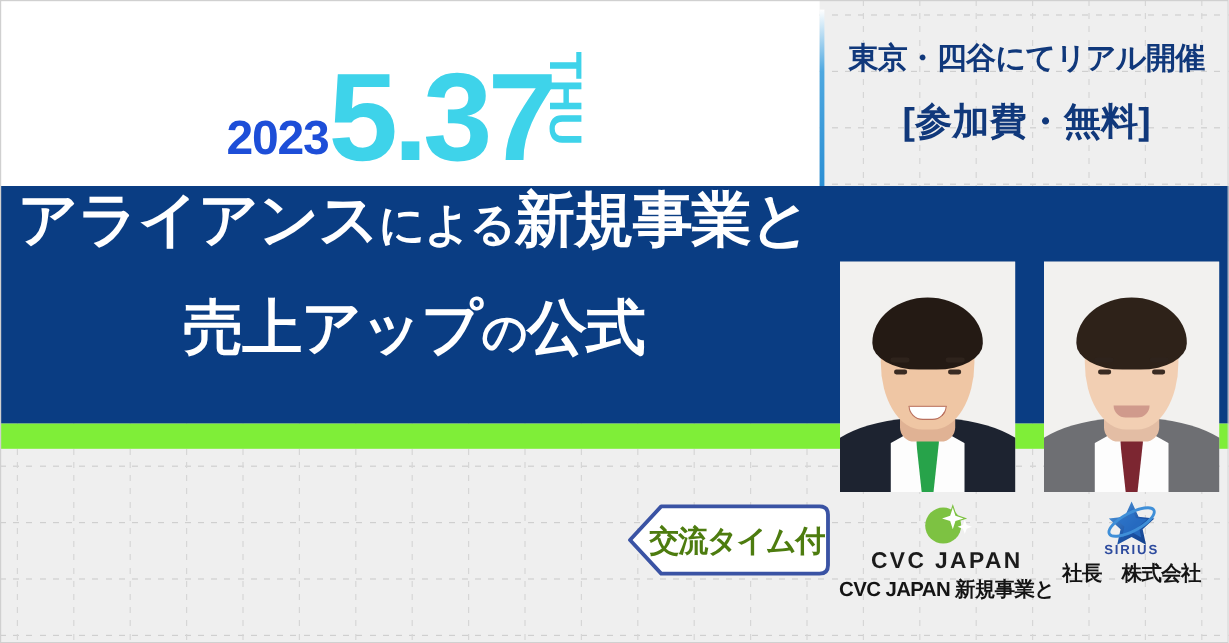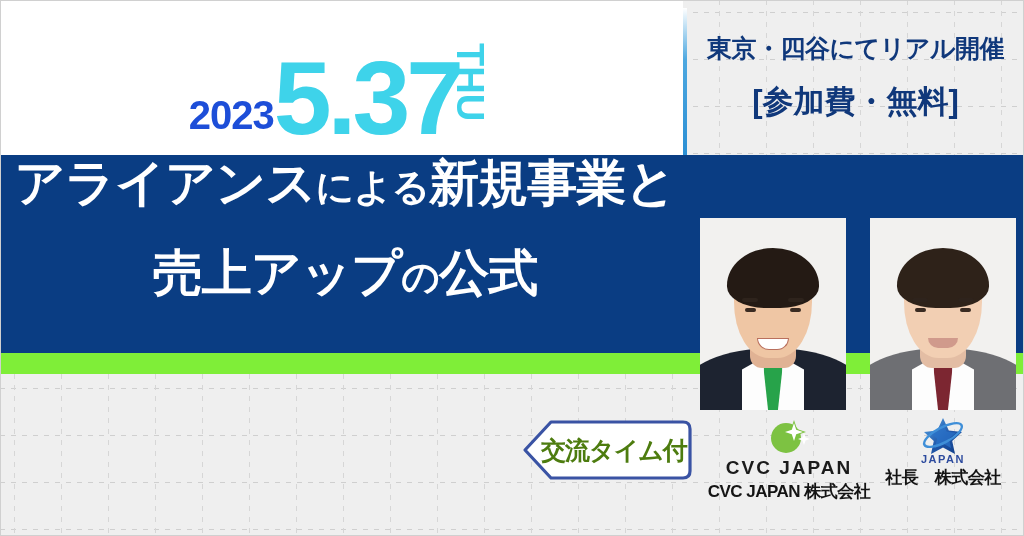--- a/index.html
+++ b/index.html
@@ -485,36 +485,36 @@
   <div class="cred cred-1">
     <div class="logo-box">
       <svg width="44" height="40" viewBox="0 0 44 40">
         <circle cx="19" cy="22" r="15" fill="#7DC242"></circle>
         <path d="M27 4 L30 13 L39 16 L30 19 L27 28 L24 19 L15 16 L24 13 Z" fill="#7DC242"></path>
         <path d="M27 7 L29.2 13.8 L36 16 L29.2 18.2 L27 25 L24.8 18.2 L18 16 L24.8 13.8 Z" fill="#ffffff"></path>
         <path d="M37 17 L38.6 21.4 L43 23 L38.6 24.6 L37 29 L35.4 24.6 L31 23 L35.4 21.4 Z" fill="#ffffff"></path>
       </svg>
     </div>
     <div class="logo-word">CVC JAPAN</div>
-    <div class="cred-company">CVC JAPAN 株式会社</div>
+    <div class="cred-company">CVC JAPAN 新規事業と</div>
   </div>
 
   <div class="cred cred-2">
     <div class="logo-box">
       <svg width="48" height="44" viewBox="0 0 48 44">
         <defs>
           <linearGradient id="sg" x1="0" y1="0" x2="1" y2="1">
             <stop offset="0" stop-color="#5aa8e8"></stop>
             <stop offset="0.55" stop-color="#1f56a8"></stop>
             <stop offset="1" stop-color="#0d3a84"></stop>
           </linearGradient>
         </defs>
         <path d="M24 4 L29.8 16.6 L43 18 L33.2 27 L36 40 L24 33.4 L12 40 L14.8 27 L5 18 L18.2 16.6 Z" fill="url(#sg)"></path>
         <path d="M24 9 L27.6 17.6 L37 18.8 L30 24.8 L32 34 L24 29.4 L16 34 L18 24.8 L11 18.8 L20.4 17.6 Z" fill="#2a72c8" opacity="0.75"></path>
         <ellipse cx="24" cy="21" rx="21" ry="7.5" fill="none" stroke="#3f8fd8" stroke-width="2.4" transform="rotate(-28 24 21)"></ellipse>
       </svg>
     </div>
-    <div class="sirius-word">JAPAN</div>
+    <div class="sirius-word">SIRIUS</div>
     <div class="cred-person">社長　株式会社</div>
   </div>
 
   <div class="outer-frame"></div>
 </div>
 
 </body></html>

